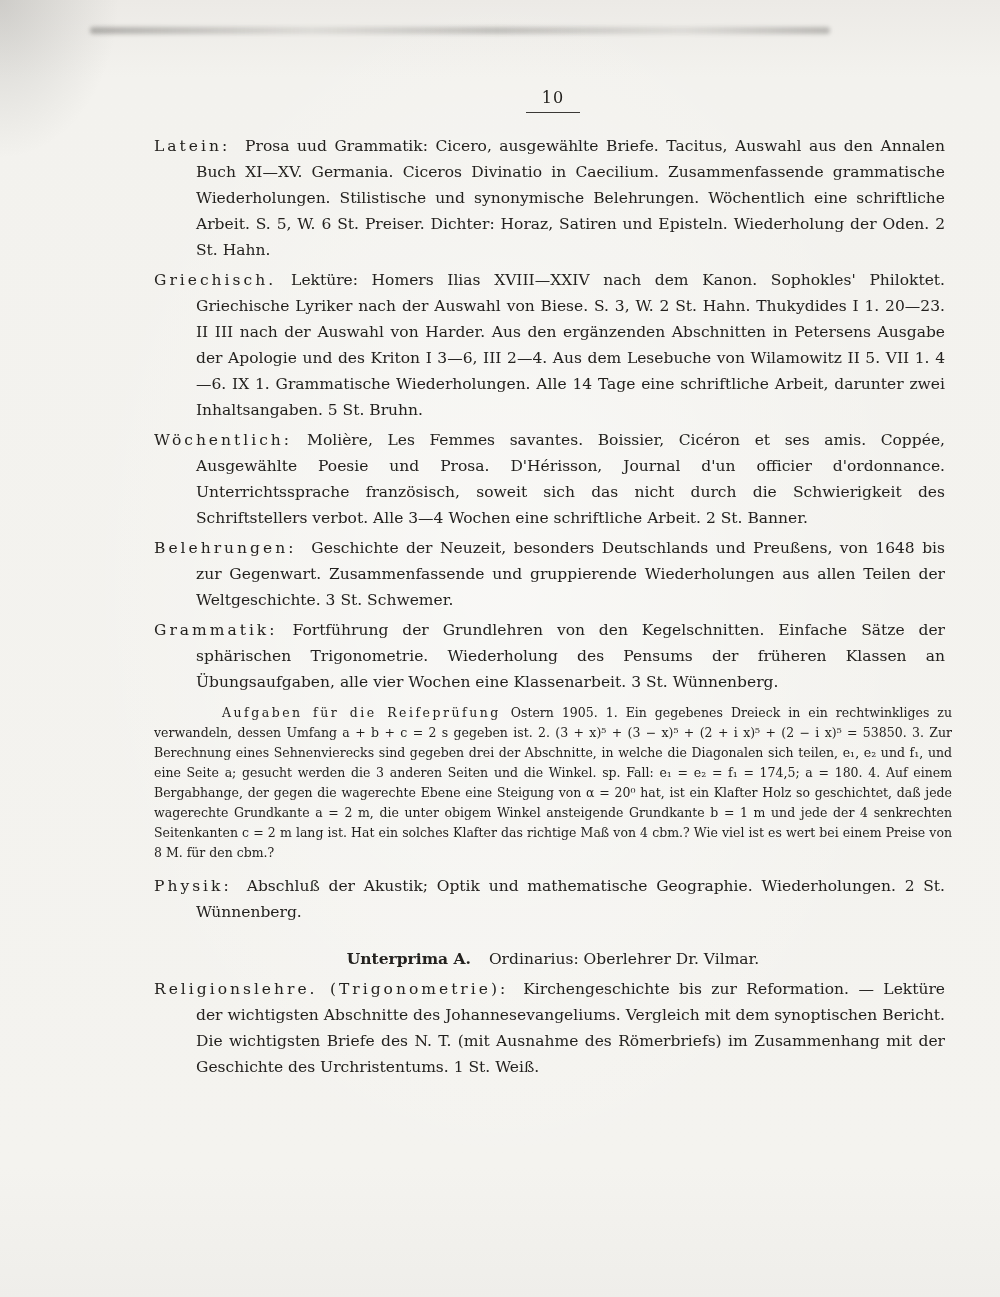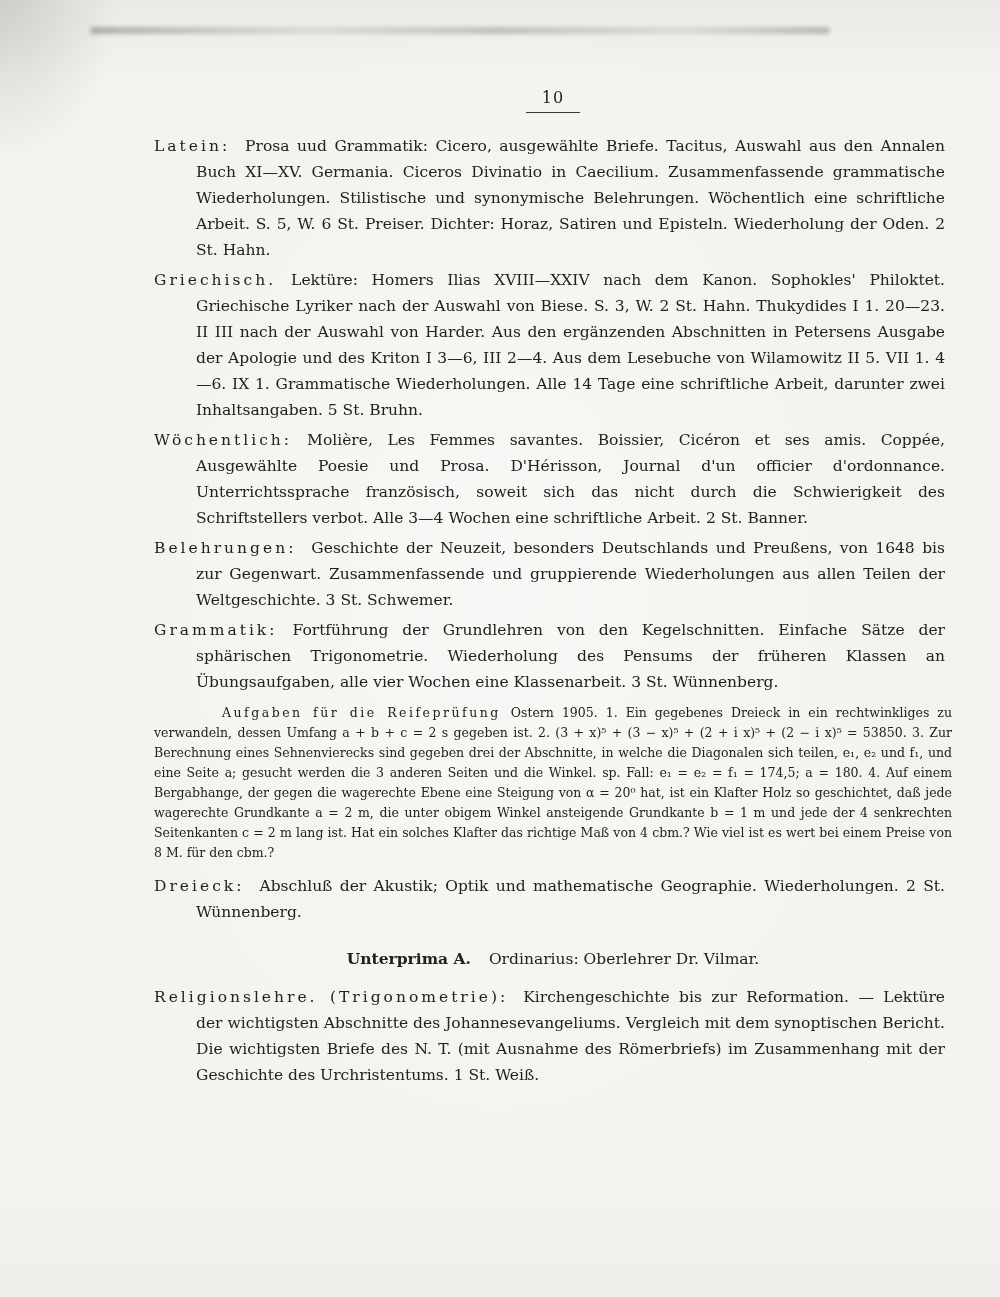--- a/index.html
+++ b/index.html
@@ -73,21 +73,21 @@
     text-indent: 68px;
   }
   .exam-lead {
     letter-spacing: 2.5px;
     margin-right: 10px;
     white-space: nowrap;
   }
   p.class-heading {
     text-align: center;
     font-size: 15.5px;
-    margin: 24px 0 16px 0;
+    margin: 24px 0 8px 0;
   }
   .class-title {
     font-weight: bold;
     margin-right: 18px;
   }
 </style>
 </head>
 <body>
 
 <div class="scan-smear"></div>
@@ -105,19 +105,19 @@
 
   <p class="para"><span class="term">Wöchentlich:</span><span>Molière, Les Femmes savantes. Boissier, Cicéron et ses amis. Coppée, Ausgewählte Poesie und Prosa. D'Hérisson, Journal d'un officier d'ordonnance. Unterrichtssprache französisch, soweit sich das nicht durch die Schwierigkeit des Schriftstellers verbot. Alle 3—4 Wochen eine schriftliche Arbeit. 2 St. Banner.</span></p>
 
 
   <p class="para"><span class="term">Belehrungen:</span><span>Geschichte der Neuzeit, besonders Deutschlands und Preußens, von 1648 bis zur Gegenwart. Zusammenfassende und gruppierende Wiederholungen aus allen Teilen der Weltgeschichte. 3 St. Schwemer.</span></p>
 
   <p class="para"><span class="term">Grammatik:</span><span>Fortführung der Grundlehren von den Kegelschnitten. Einfache Sätze der sphärischen Trigonometrie. Wiederholung des Pensums der früheren Klassen an Übungsaufgaben, alle vier Wochen eine Klassenarbeit. 3 St. Wünnenberg.</span></p>
 
   <p class="exam"><span class="exam-lead">Aufgaben für die Reifeprüfung</span><span>Ostern 1905. 1. Ein gegebenes Dreieck in ein rechtwinkliges zu verwandeln, dessen Umfang a + b + c = 2 s gegeben ist. 2. (3 + x)⁵ + (3 − x)⁵ + (2 + i x)⁵ + (2 − i x)⁵ = 53850. 3. Zur Berechnung eines Sehnenvierecks sind gegeben drei der Abschnitte, in welche die Diagonalen sich teilen, e₁, e₂ und f₁, und eine Seite a; gesucht werden die 3 anderen Seiten und die Winkel. sp. Fall: e₁ = e₂ = f₁ = 174,5; a = 180. 4. Auf einem Bergabhange, der gegen die wagerechte Ebene eine Steigung von α = 20⁰ hat, ist ein Klafter Holz so geschichtet, daß jede wagerechte Grundkante a = 2 m, die unter obigem Winkel ansteigende Grundkante b = 1 m und jede der 4 senkrechten Seitenkanten c = 2 m lang ist. Hat ein solches Klafter das richtige Maß von 4 cbm.? Wie viel ist es wert bei einem Preise von 8 M. für den cbm.?</span></p>
 
-  <p class="para"><span class="term">Dreieck:</span><span>Abschluß der Akustik; Optik und mathematische Geographie. Wiederholungen. 2 St. Wünnenberg.</span></p>
+  <p class="para"><span class="term">Physik:</span><span>Abschluß der Akustik; Optik und mathematische Geographie. Wiederholungen. 2 St. Wünnenberg.</span></p>
 
   <p class="class-heading"><span class="class-title">Unterprima A.</span><span>Ordinarius: Oberlehrer Dr. Vilmar.</span></p>
 
   <p class="para"><span class="term">Religionslehre. (Trigonometrie):</span><span>Kirchengeschichte bis zur Reformation. — Lektüre der wichtigsten Abschnitte des Johannesevangeliums. Vergleich mit dem synoptischen Bericht. Die wichtigsten Briefe des N. T. (mit Ausnahme des Römerbriefs) im Zusammenhang mit der Geschichte des Urchristentums. 1 St. Weiß.</span></p>
 
 </div>
 
 </body></html>

